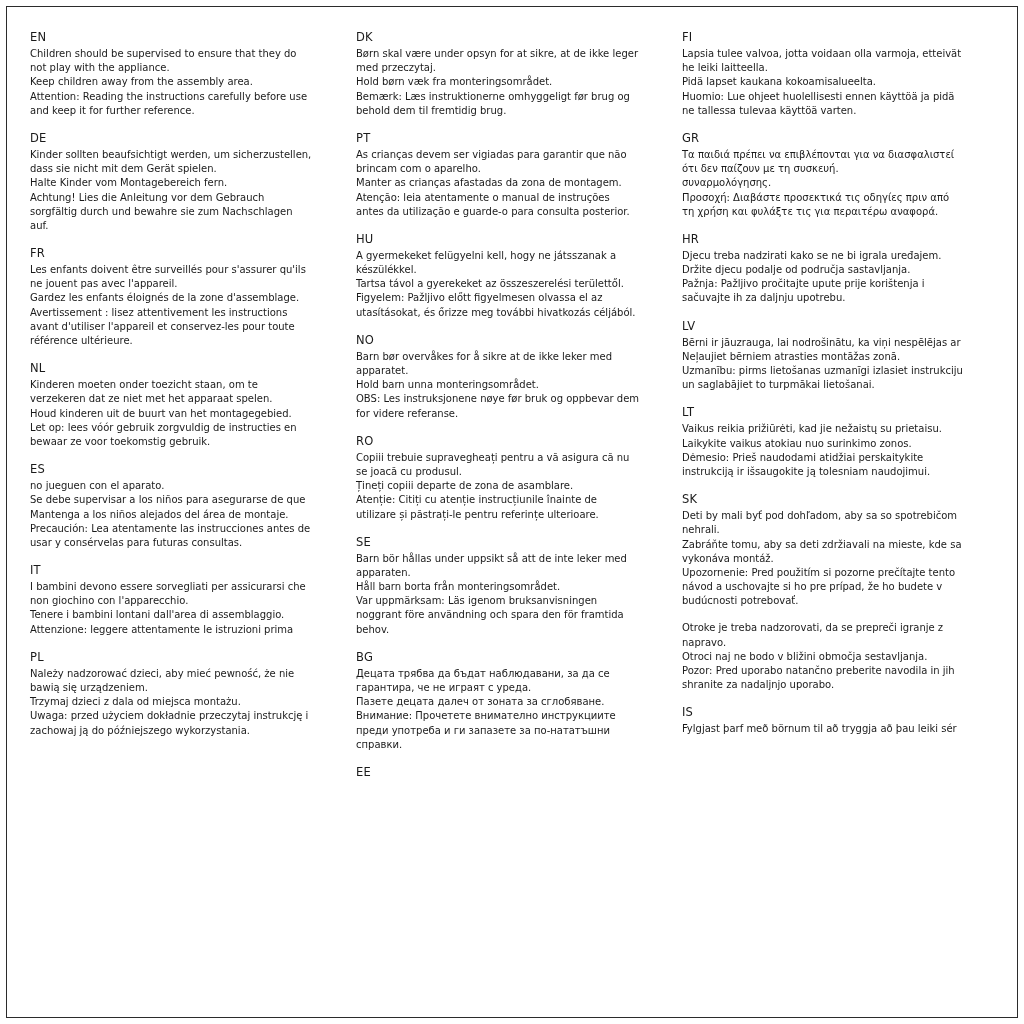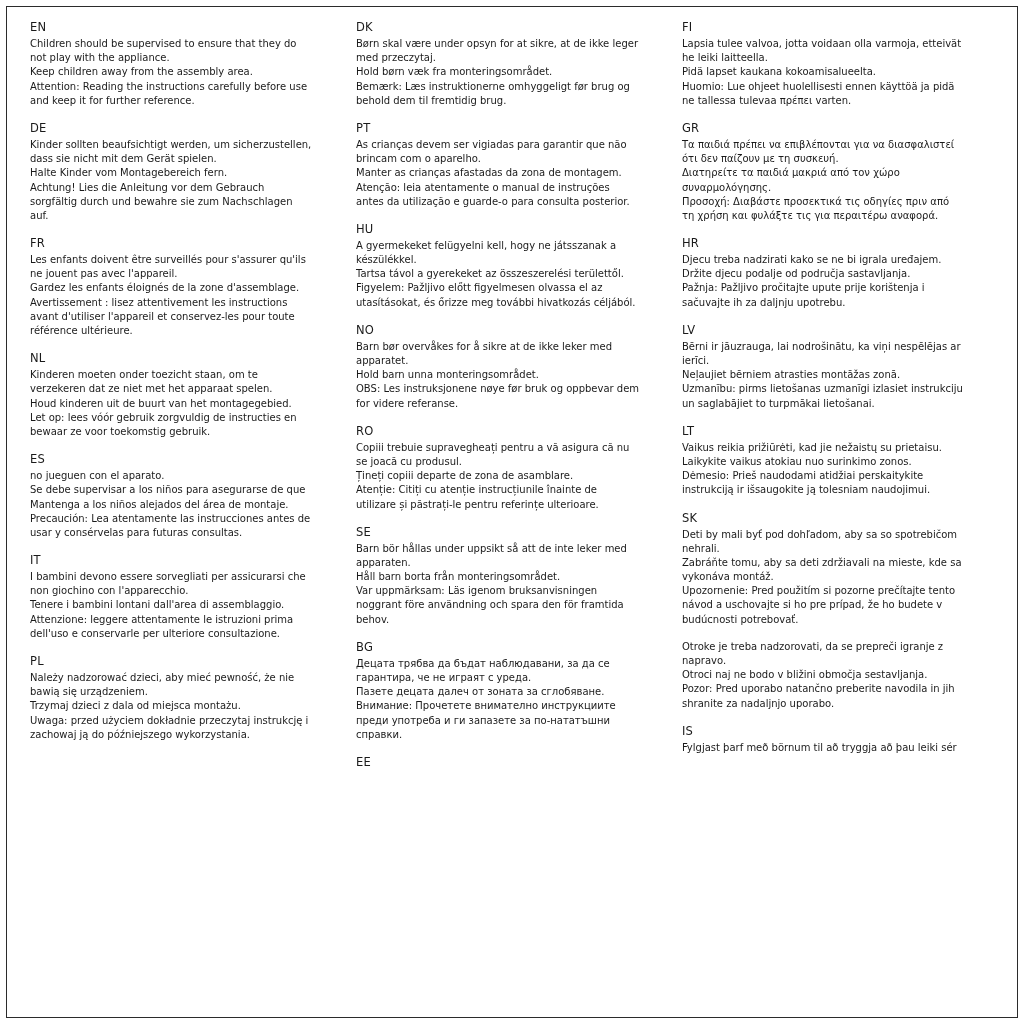--- a/index.html
+++ b/index.html
@@ -12,21 +12,21 @@
     height: 1024px;
     font-family: "DejaVu Sans", sans-serif;
     color: #1a1a1a;
     overflow: hidden;
   }
   .page {
     position: relative;
     width: 1024px;
     height: 1024px;
     box-sizing: border-box;
-    padding: 14px 16px 10px 22px;
+    padding: 24px 16px 10px 22px;
   }
   .page:before {
     content: "";
     position: absolute;
     left: 6px;
     top: 6px;
     right: 6px;
     bottom: 6px;
     border: 1px solid #2b2b2b;
     pointer-events: none;
@@ -122,21 +122,20 @@
             <div class="line">usar y consérvelas para futuras consultas.</div>
           </div>
         </div>
         <div class="block">
           <div class="lang-code">IT</div>
           <div class="lines">
             <div class="line">I bambini devono essere sorvegliati per assicurarsi che</div>
             <div class="line">non giochino con l'apparecchio.</div>
             <div class="line">Tenere i bambini lontani dall'area di assemblaggio.</div>
             <div class="line">Attenzione: leggere attentamente le istruzioni prima</div>
-            <div class="line">dell'uso e conservarle per ulteriore consultazione.</div>
           </div>
         </div>
         <div class="block">
           <div class="lang-code">PL</div>
           <div class="lines">
             <div class="line">Należy nadzorować dzieci, aby mieć pewność, że nie</div>
             <div class="line">bawią się urządzeniem.</div>
             <div class="line">Trzymaj dzieci z dala od miejsca montażu.</div>
             <div class="line">Uwaga: przed użyciem dokładnie przeczytaj instrukcję i</div>
             <div class="line">zachowaj ją do późniejszego wykorzystania.</div>
@@ -221,48 +220,46 @@
         </div>
       </div>
       <div class="column">
         <div class="block">
           <div class="lang-code">FI</div>
           <div class="lines">
             <div class="line">Lapsia tulee valvoa, jotta voidaan olla varmoja, etteivät</div>
             <div class="line">he leiki laitteella.</div>
             <div class="line">Pidä lapset kaukana kokoamisalueelta.</div>
             <div class="line">Huomio: Lue ohjeet huolellisesti ennen käyttöä ja pidä</div>
-            <div class="line">ne tallessa tulevaa πρέπει varten.</div>
+            <div class="line">ne tallessa tulevaa käyttöä varten.</div>
           </div>
         </div>
         <div class="block">
           <div class="lang-code">GR</div>
           <div class="lines">
             <div class="line">Τα παιδιά πρέπει να επιβλέπονται για να διασφαλιστεί</div>
             <div class="line">ότι δεν παίζουν με τη συσκευή.</div>
-            <div class="line">Διατηρείτε τα παιδιά μακριά από τον χώρο</div>
             <div class="line">συναρμολόγησης.</div>
             <div class="line">Προσοχή: Διαβάστε προσεκτικά τις οδηγίες πριν από</div>
             <div class="line">τη χρήση και φυλάξτε τις για περαιτέρω αναφορά.</div>
           </div>
         </div>
         <div class="block">
           <div class="lang-code">HR</div>
           <div class="lines">
             <div class="line">Djecu treba nadzirati kako se ne bi igrala uređajem.</div>
             <div class="line">Držite djecu podalje od područja sastavljanja.</div>
             <div class="line">Pažnja: Pažljivo pročitajte upute prije korištenja i</div>
             <div class="line">sačuvajte ih za daljnju upotrebu.</div>
           </div>
         </div>
         <div class="block">
           <div class="lang-code">LV</div>
           <div class="lines">
             <div class="line">Bērni ir jāuzrauga, lai nodrošinātu, ka viņi nespēlējas ar</div>
-            <div class="line">ierīci.</div>
             <div class="line">Neļaujiet bērniem atrasties montāžas zonā.</div>
             <div class="line">Uzmanību: pirms lietošanas uzmanīgi izlasiet instrukciju</div>
             <div class="line">un saglabājiet to turpmākai lietošanai.</div>
           </div>
         </div>
         <div class="block">
           <div class="lang-code">LT</div>
           <div class="lines">
             <div class="line">Vaikus reikia prižiūrėti, kad jie nežaistų su prietaisu.</div>
             <div class="line">Laikykite vaikus atokiau nuo surinkimo zonos.</div>

